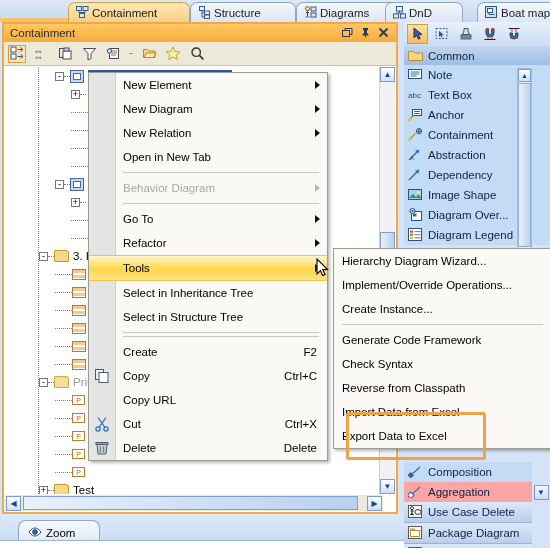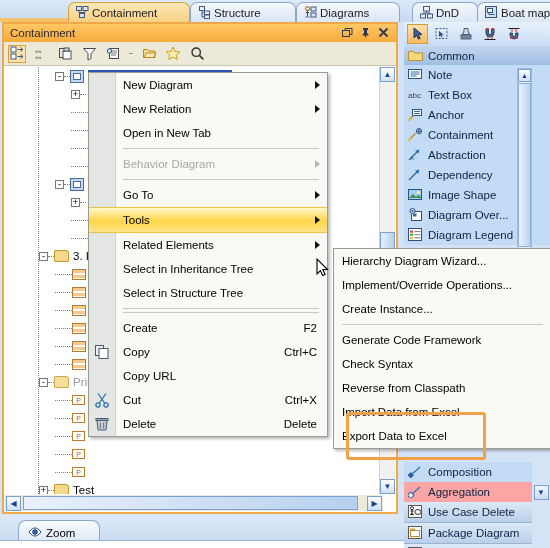--- a/index.html
+++ b/index.html
@@ -142,21 +142,21 @@
         <svg width="13" height="13" viewBox="0 0 13 13">
             <circle cx="3.5" cy="2.6" r="2" fill="#ffe9b8" stroke="#7a5c1e"></circle>
             <path d="M3.5 4.8v5M1.6 11.8l1.9-2 1.9 2M1.8 6.6h3.4" stroke="#444" fill="none"></path>
             <rect x="7" y="1" width="5" height="4" fill="#d8e6f6" stroke="#3c5a86"></rect>
             <rect x="7" y="7" width="5" height="4" fill="#d8e6f6" stroke="#3c5a86"></rect>
           </svg>
       </span>
       <span>Diagrams</span>
     </div>
 
-    <div class="tab" style="left:412px;width:66px;">
+    <div class="tab" style="left:385px;width:78px;">
       <span class="tico">
         <svg width="13" height="13" viewBox="0 0 13 13">
             <rect x="3.5" y="0.5" width="6" height="4.5" fill="#e9f0f9" stroke="#3c5a86"></rect>
             <rect x="0.5" y="8" width="5" height="4" fill="#e9f0f9" stroke="#3c5a86"></rect>
             <rect x="7.5" y="8" width="5" height="4" fill="#e9f0f9" stroke="#3c5a86"></rect>
             <path d="M6.5 5v2M3 7h7v1M3 7v1M10 7v1" stroke="#3c5a86" fill="none"></path>
           </svg>
       </span>
       <span>DnD</span>
     </div>
@@ -603,20 +603,24 @@
         </div>
       </div>
 
     <div style="position:absolute;left:128px;top:460px;width:18px;height:20px;display:flex;align-items:center;justify-content:center;">
       <span style="display:inline-block;width:15px;height:15px;background:linear-gradient(#f2f8ff,#c8dcf4);border:1px solid #7ba0cf;box-sizing:border-box;color:#16458f;font-size:8px;text-align:center;line-height:13px;">▼</span>
     </div>
   </div>
 
   <div class="menu" id="ctx-menu" style="left:88px;top:72px;width:238px;">
     <div class="gutter"></div>
+  <div class="mi">
+        <span>New Element</span>
+        <span class="arr"></span>
+      </div>
       <div class="mi">
         <span>New Diagram</span>
         <span class="arr"></span>
       </div>
       <div class="mi">
         <span>New Relation</span>
         <span class="arr"></span>
       </div>
       <div class="mi">
         <span>Open in New Tab</span>
@@ -624,26 +628,26 @@
       <div class="msep"></div>
       <div class="mi dis">
         <span>Behavior Diagram</span>
         <span class="arr"></span>
       </div>
       <div class="msep"></div>
       <div class="mi">
         <span>Go To</span>
         <span class="arr"></span>
       </div>
+      <div class="mi">
+        <span>Refactor</span>
+        <span class="arr"></span>
+      </div>
       <div class="mi hl">
         <span>Tools</span>
-        <span class="arr"></span>
-      </div>
-      <div class="mi">
-        <span>Related Elements</span>
         <span class="arr"></span>
       </div>
       <div class="mi">
         <span>Select in Inheritance Tree</span>
       </div>
       <div class="mi">
         <span>Select in Structure Tree</span>
       </div>
       <div class="msep"></div>
       <div class="msep"></div>

